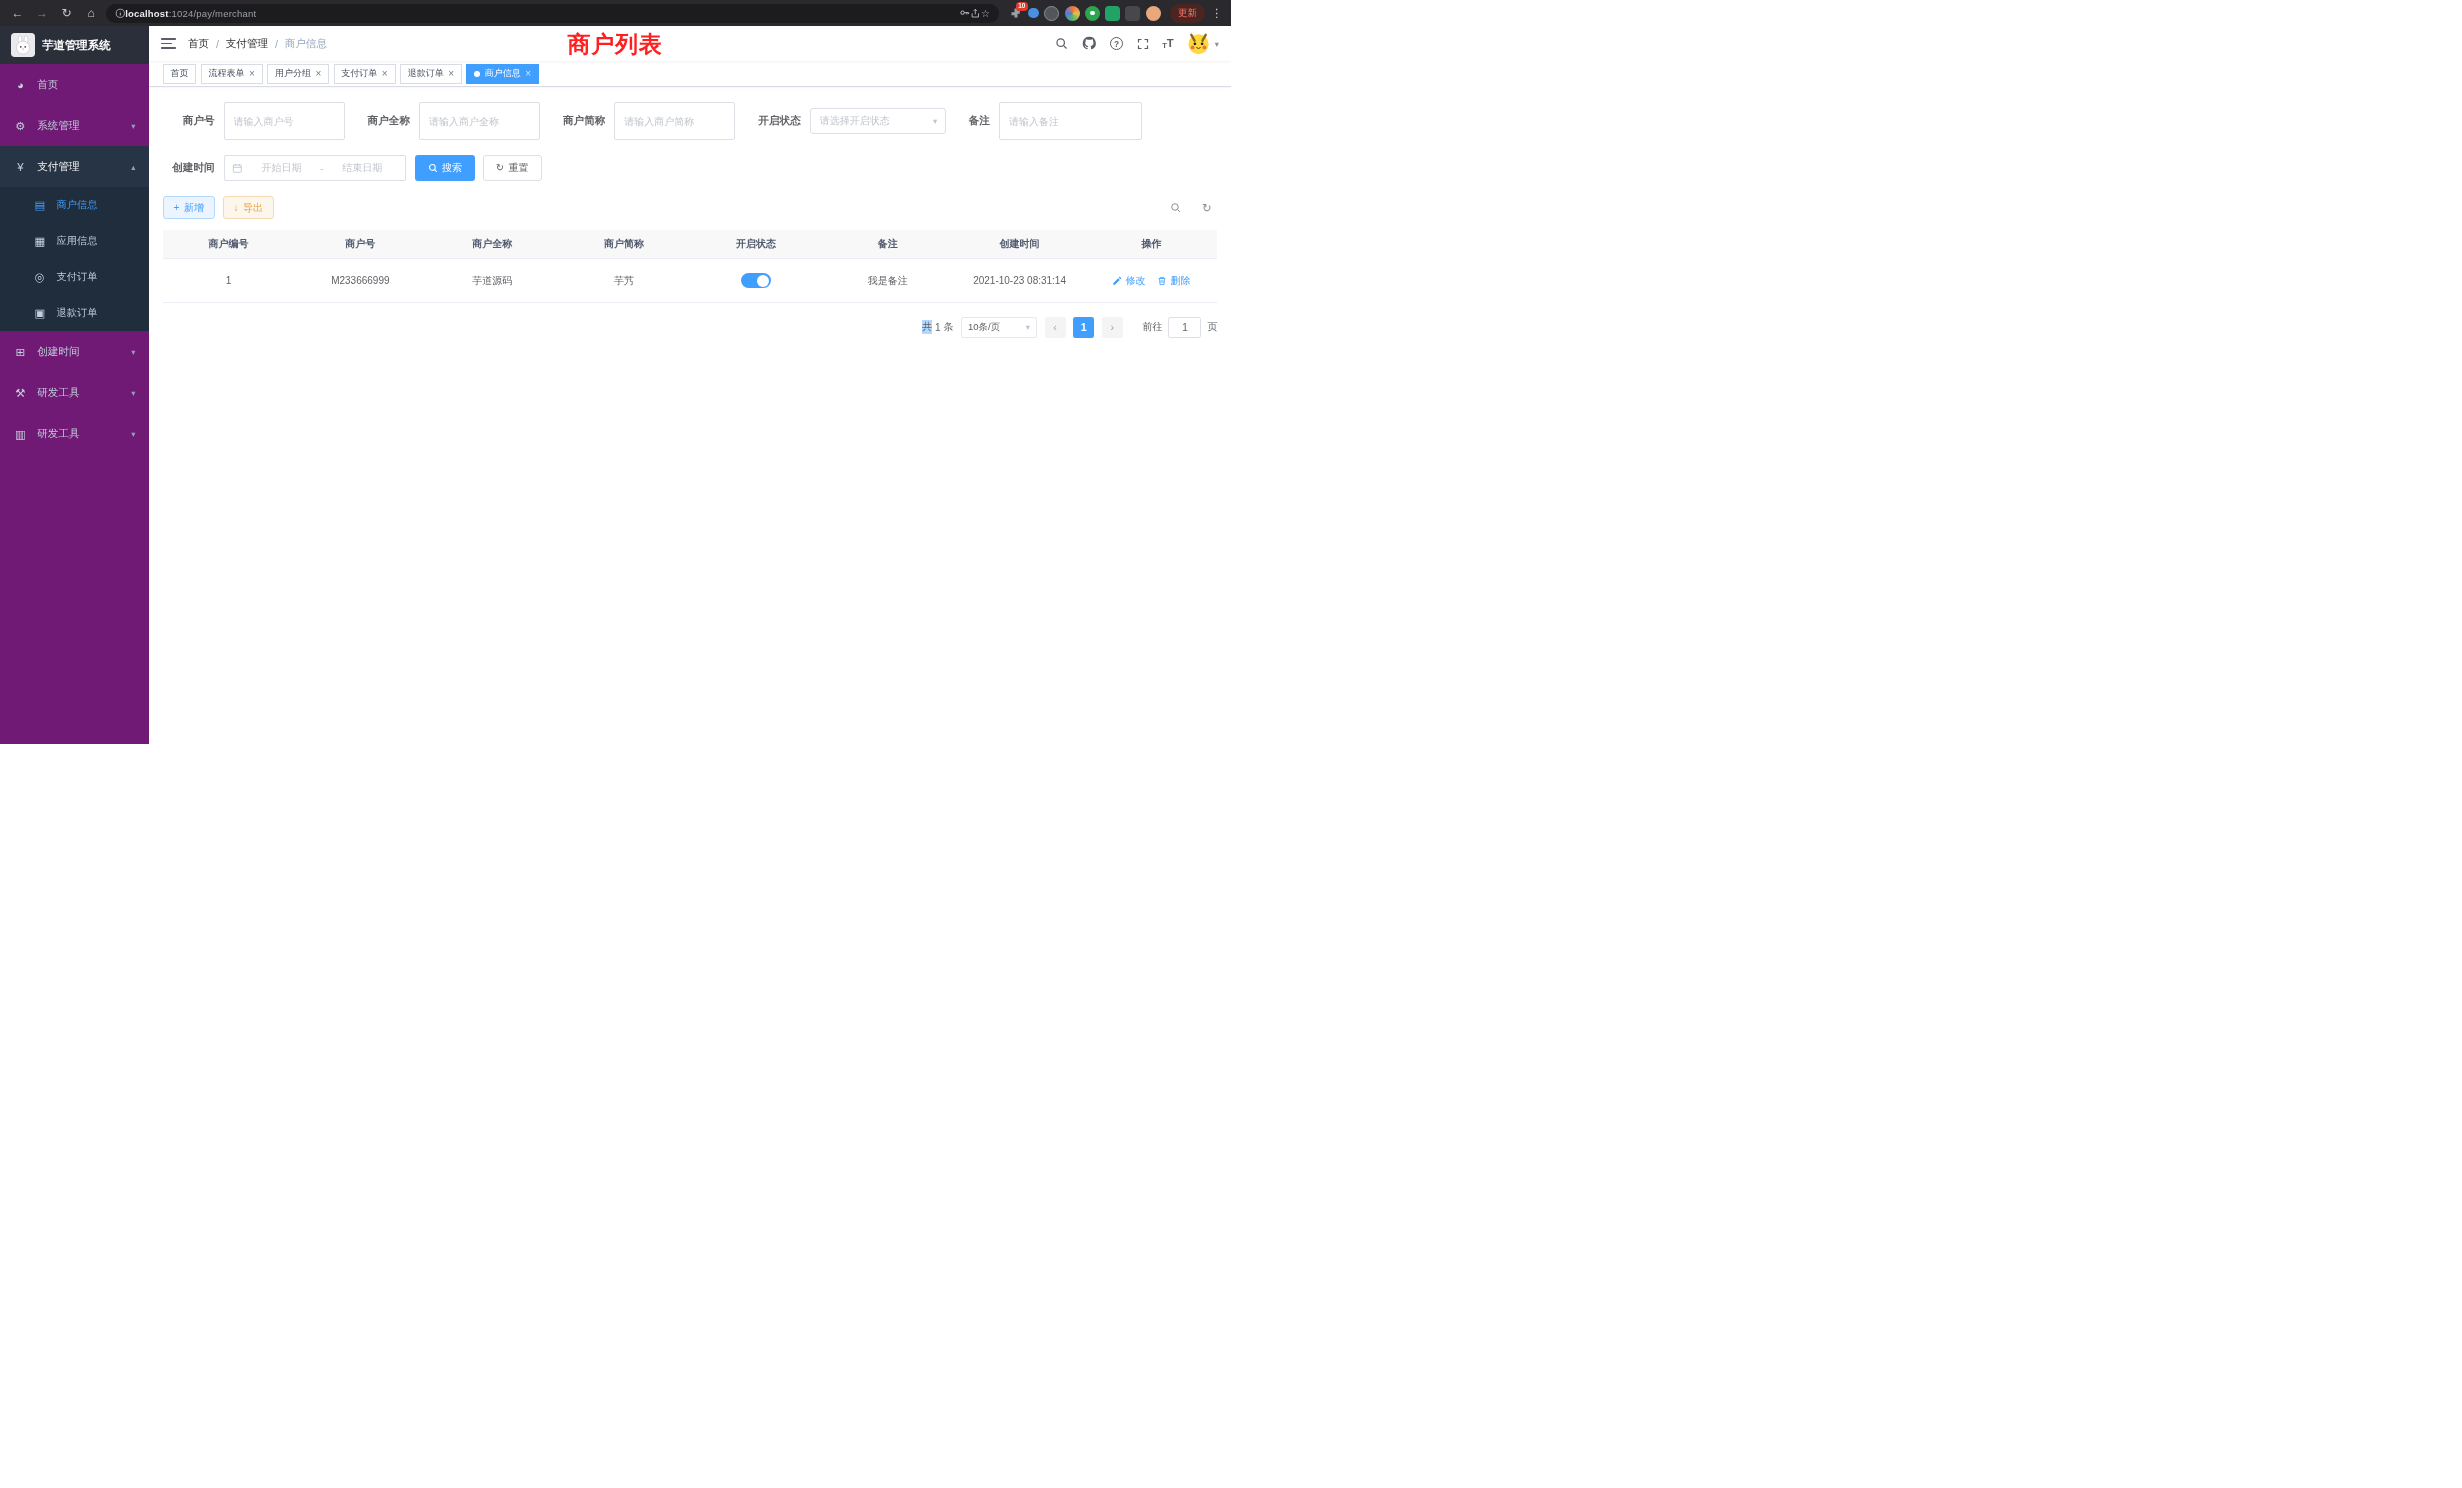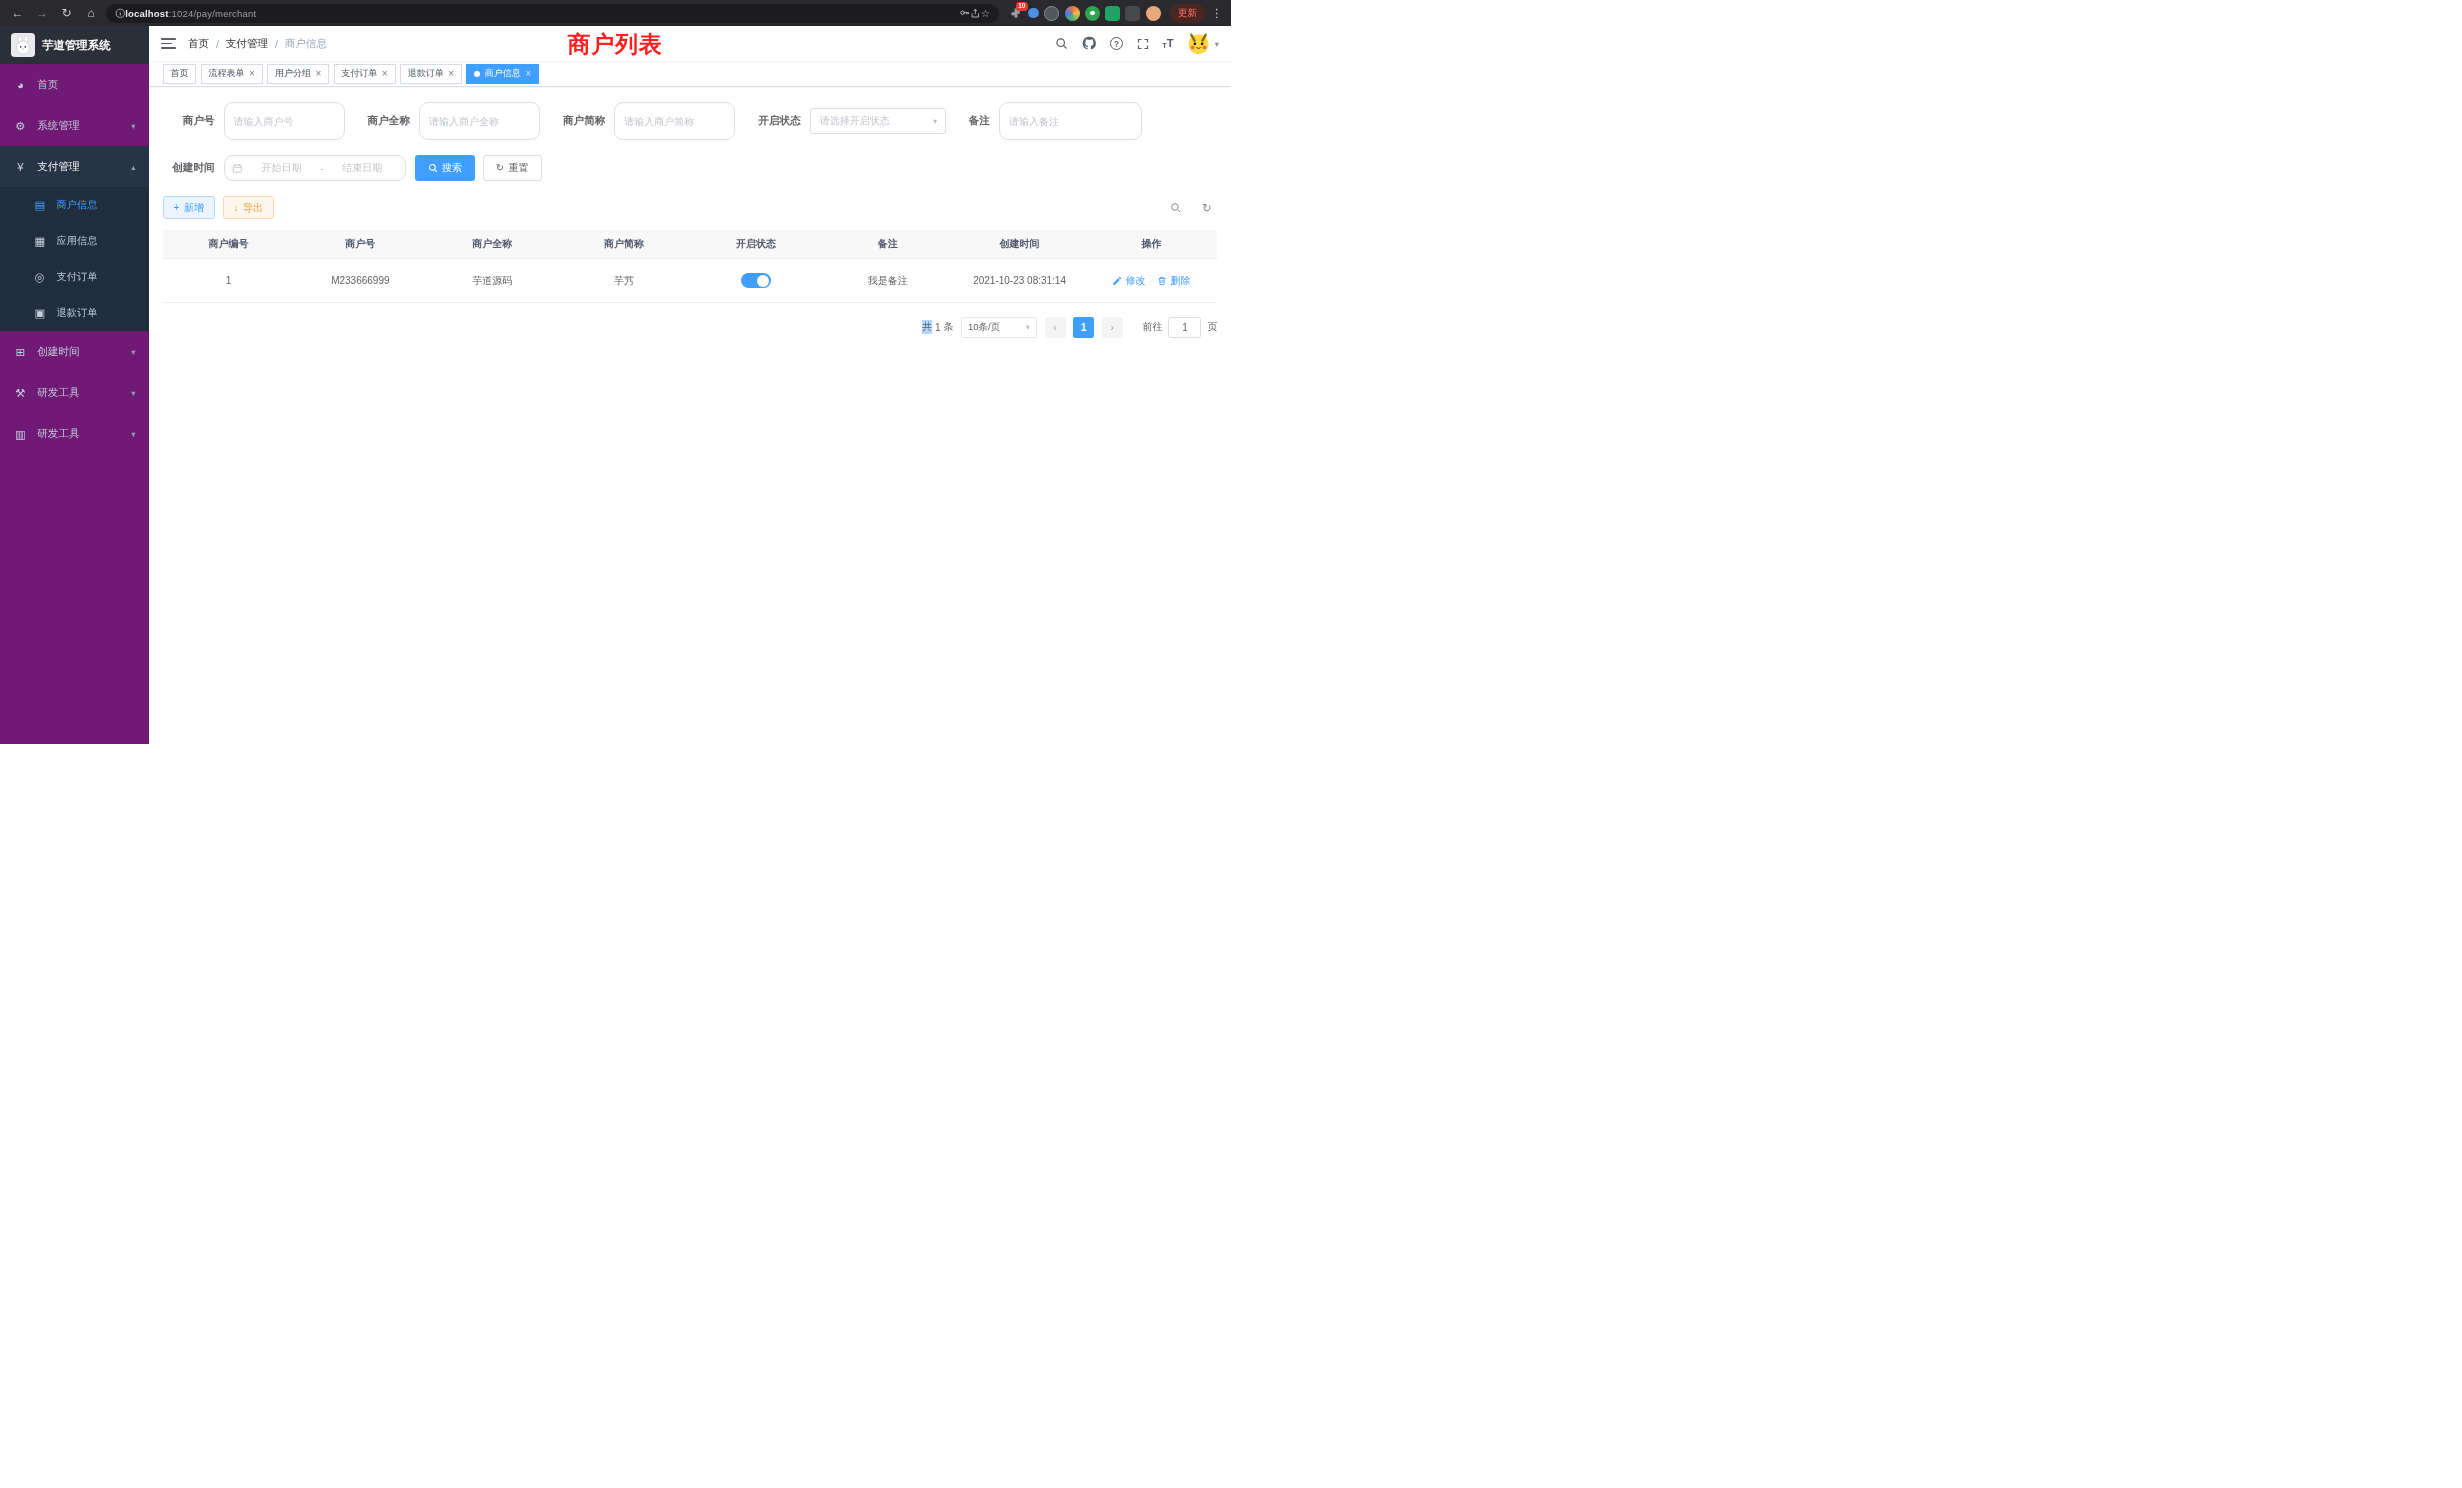--- a/index.html
+++ b/index.html
@@ -74,28 +74,28 @@
   .tag .tclose { font-size:10px; line-height:1; opacity:.75; }
   .tag.active { background:#409eff; border-color:#409eff; color:#fff; }
 
   .content { flex:1; padding:15px 13.6px 0; overflow:hidden; }
 
   
   .filter-row { display:flex; align-items:center; margin-bottom:15px; flex-wrap:nowrap; }
   .f-group { display:flex; align-items:center; margin-right:23px; }
   .f-label { font-size:10.6px; color:#606266; font-weight:600; margin-right:9px; white-space:nowrap; }
   .f-label.w68 { width:52px; text-align:right; }
-  .f-input { height:26px; border:0.8px solid #dcdfe6; border-radius:9px; padding:18px 9px; font-size:10px; color:#606266;
+  .f-input { height:26px; border:0.8px solid #dcdfe6; border-radius:2px; padding:18px 9px; font-size:10px; color:#606266;
              width:121px; background:#fff; outline:none; font-family:inherit; }
   .f-input::placeholder { color:#c0c4cc; }
   .f-select { height:26px; width:136px; border:0.8px solid #dcdfe6; border-radius:3px; padding:0 7.6px 0 9px;
               display:flex; align-items:center; justify-content:space-between; cursor:pointer; background:#fff; }
   .ph { color:#c0c4cc; font-size:10px; }
   .sel-caret { color:#c0c4cc; font-size:8.3px; }
-  .date-range { height:26px; width:182px; border:0.8px solid #dcdfe6; border-radius:9px; display:flex; align-items:center;
+  .date-range { height:26px; width:182px; border:0.8px solid #dcdfe6; border-radius:2px; display:flex; align-items:center;
                 padding:0 7.6px; gap:4px; background:#fff; cursor:pointer; }
   .date-range .ph { flex:1; text-align:center; }
   .date-sep { color:#c0c4cc; font-size:10px; }
 
   .btn { height:26px; border-radius:3px; display:inline-flex; align-items:center; gap:4.5px; padding:0 12px;
          font-size:10px; cursor:pointer; border:0.8px solid transparent; font-family:inherit; }
   .btn-primary { background:#409eff; color:#fff;padding-left:12px; }
   .btn-plain { background:#fff; border-color:#dcdfe6; color:#606266; }
   .btn-ic { font-size:10px; line-height:1; display:flex; align-items:center; }
 

